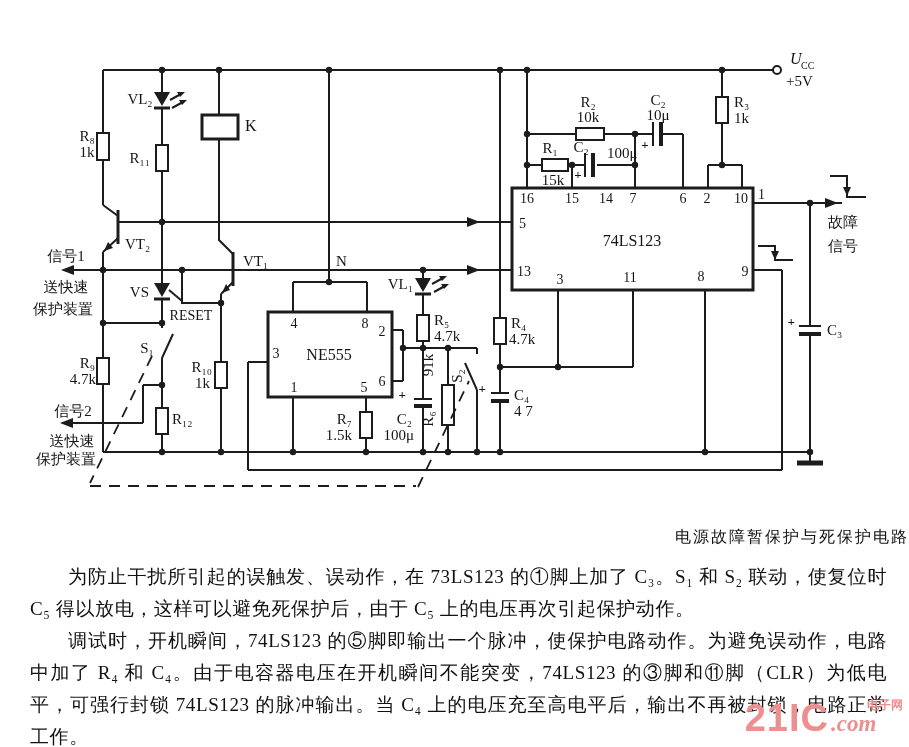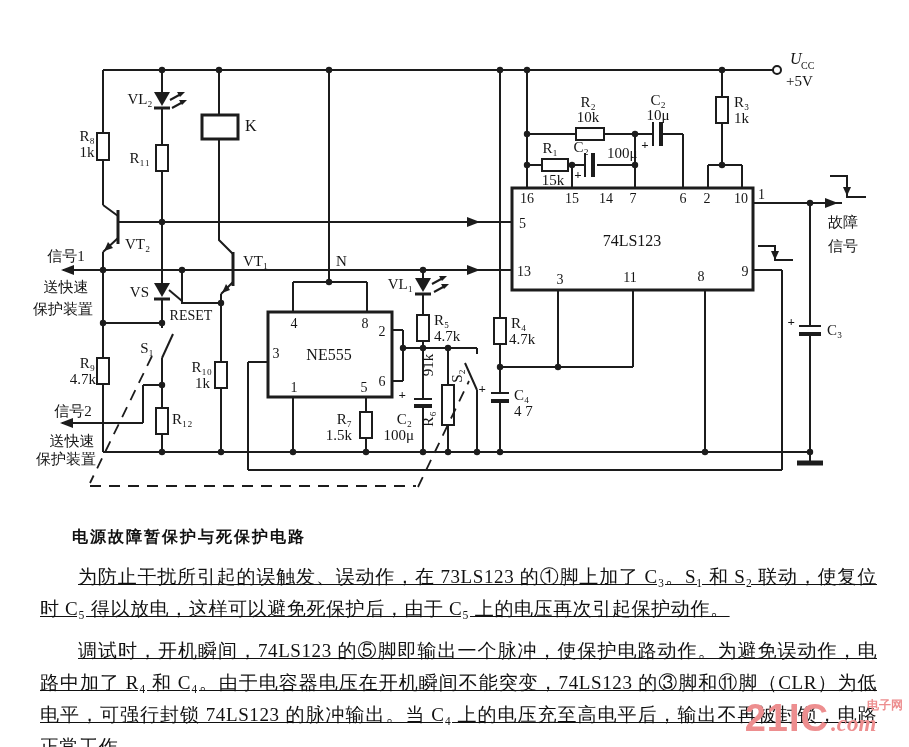--- a/index.html
+++ b/index.html
@@ -10,25 +10,25 @@
   .wt{stroke:#1c1c1c;stroke-width:3;fill:none;}
   .box{stroke:#1c1c1c;stroke-width:3;fill:#fff;}
   .res{stroke:#1c1c1c;stroke-width:2;fill:#fff;}
   .d{fill:#1c1c1c;stroke:none;}
   .tri{fill:#1c1c1c;stroke:none;}
   .dash{stroke:#1c1c1c;stroke-width:1.8;fill:none;stroke-dasharray:11 8;}
   .lbl{font-size:15px;}
   .pin{font-size:14px;}
   .cjk{font-size:15px;}
   .plus{font-size:13px;font-weight:bold;}
-  #caption{margin-top:8px;text-align:left;padding-left:72px;
-           font-size:16px;font-weight:bold;letter-spacing:2px;}
+  #caption{margin-top:8px;text-align:right;padding-left:72px;
+           font-size:16px;font-weight:normal;letter-spacing:2px;}
   #bodytext{margin-top:13px;padding:0 22px 0 30px;font-size:19px;line-height:32px;
             text-align:justify;letter-spacing:0.6px;}
-  #bodytext p{margin:10px;text-indent:2em;text-decoration:underline;}
+  #bodytext p{margin:0;text-indent:2em;}
   #watermark{position:absolute;right:6px;bottom:10px;color:#ed8e8f;
              display:flex;align-items:flex-start;line-height:1;}
   #wm-brand{font-family:"Liberation Sans","DejaVu Sans",sans-serif;
             font-weight:bold;font-size:38px;letter-spacing:1px;}
   #wm-stack{display:flex;flex-direction:column;align-items:flex-start;margin-left:2px;}
   #wm-tag{font-size:12px;font-weight:bold;margin-bottom:1px;margin-left:36px;}
   #wm-domain{font-style:italic;font-weight:bold;font-size:23px;}
 </style>
 </head>
 <body>

